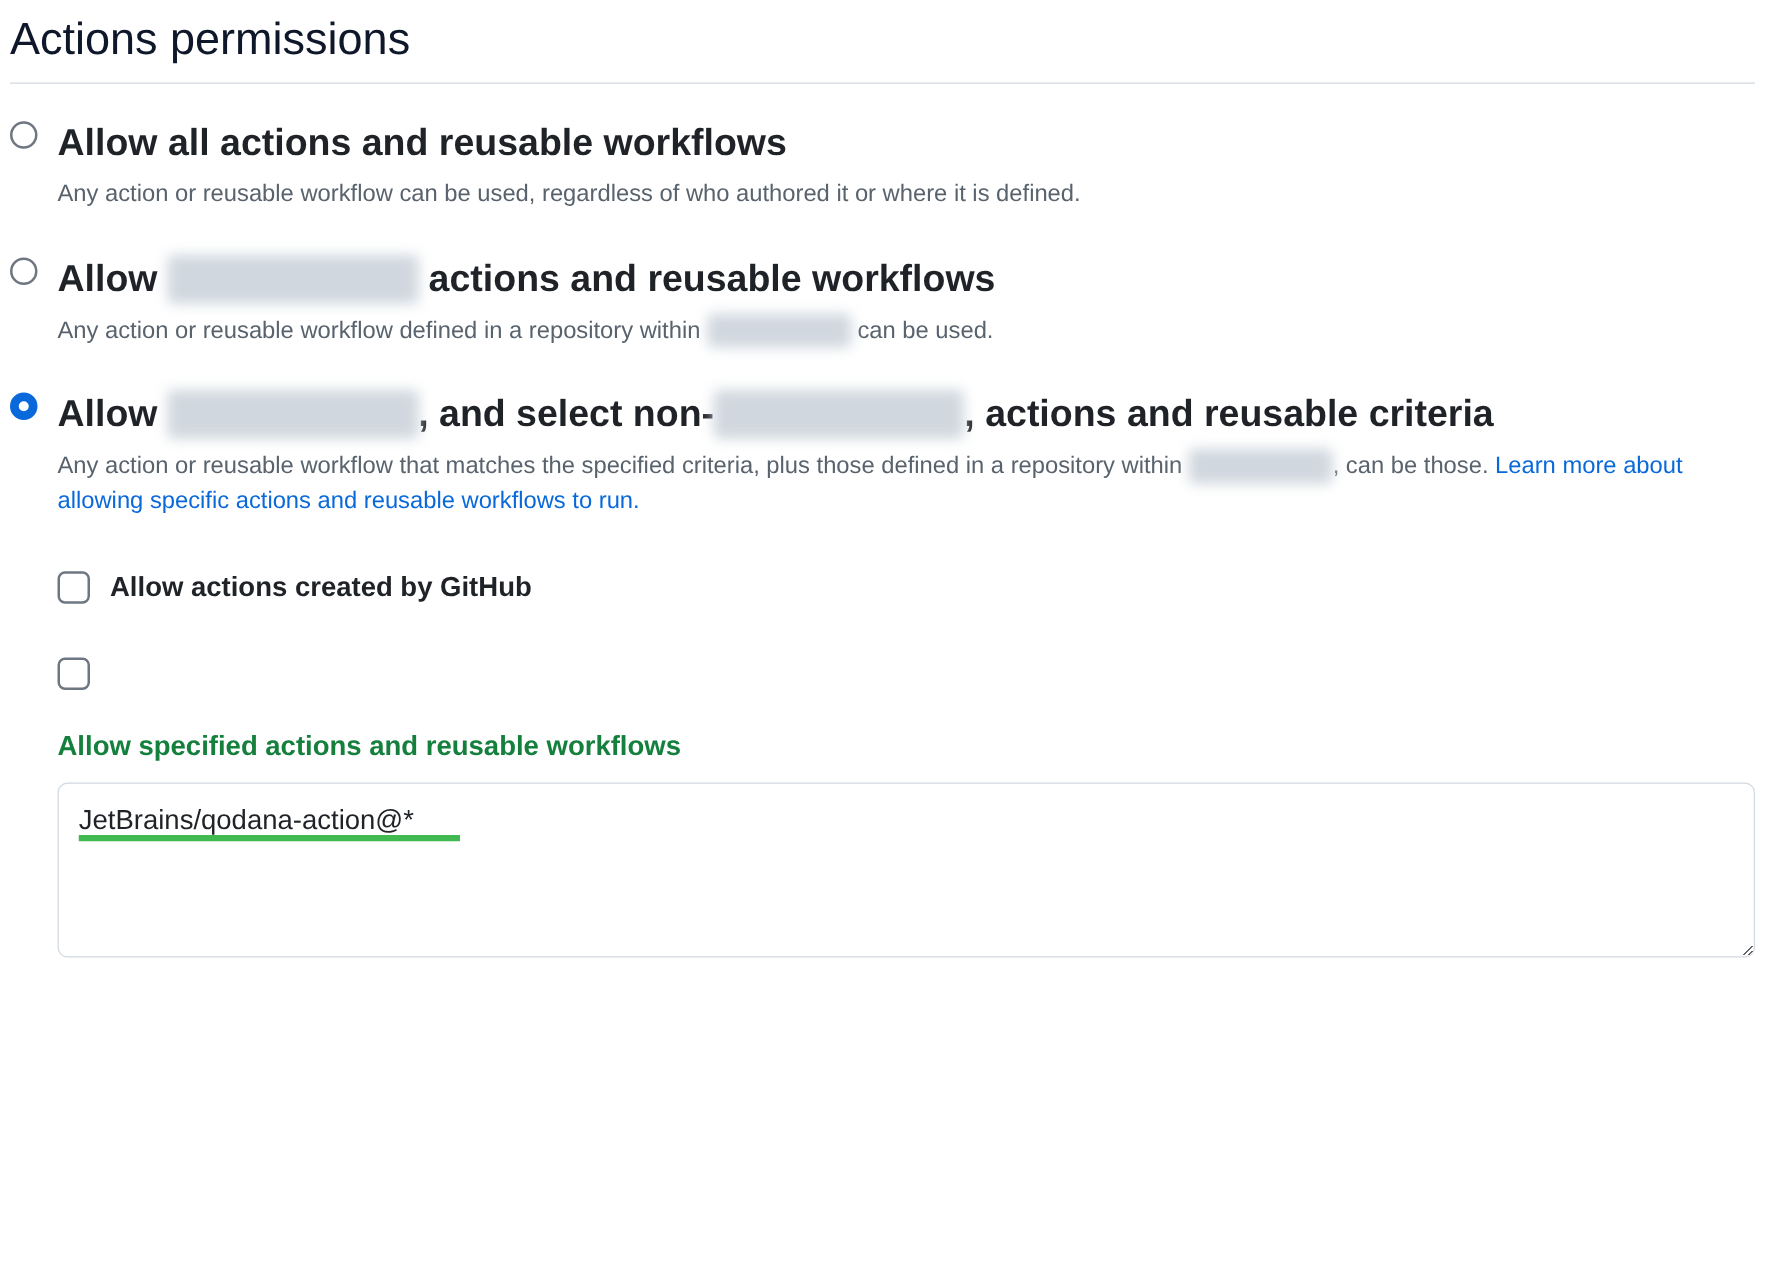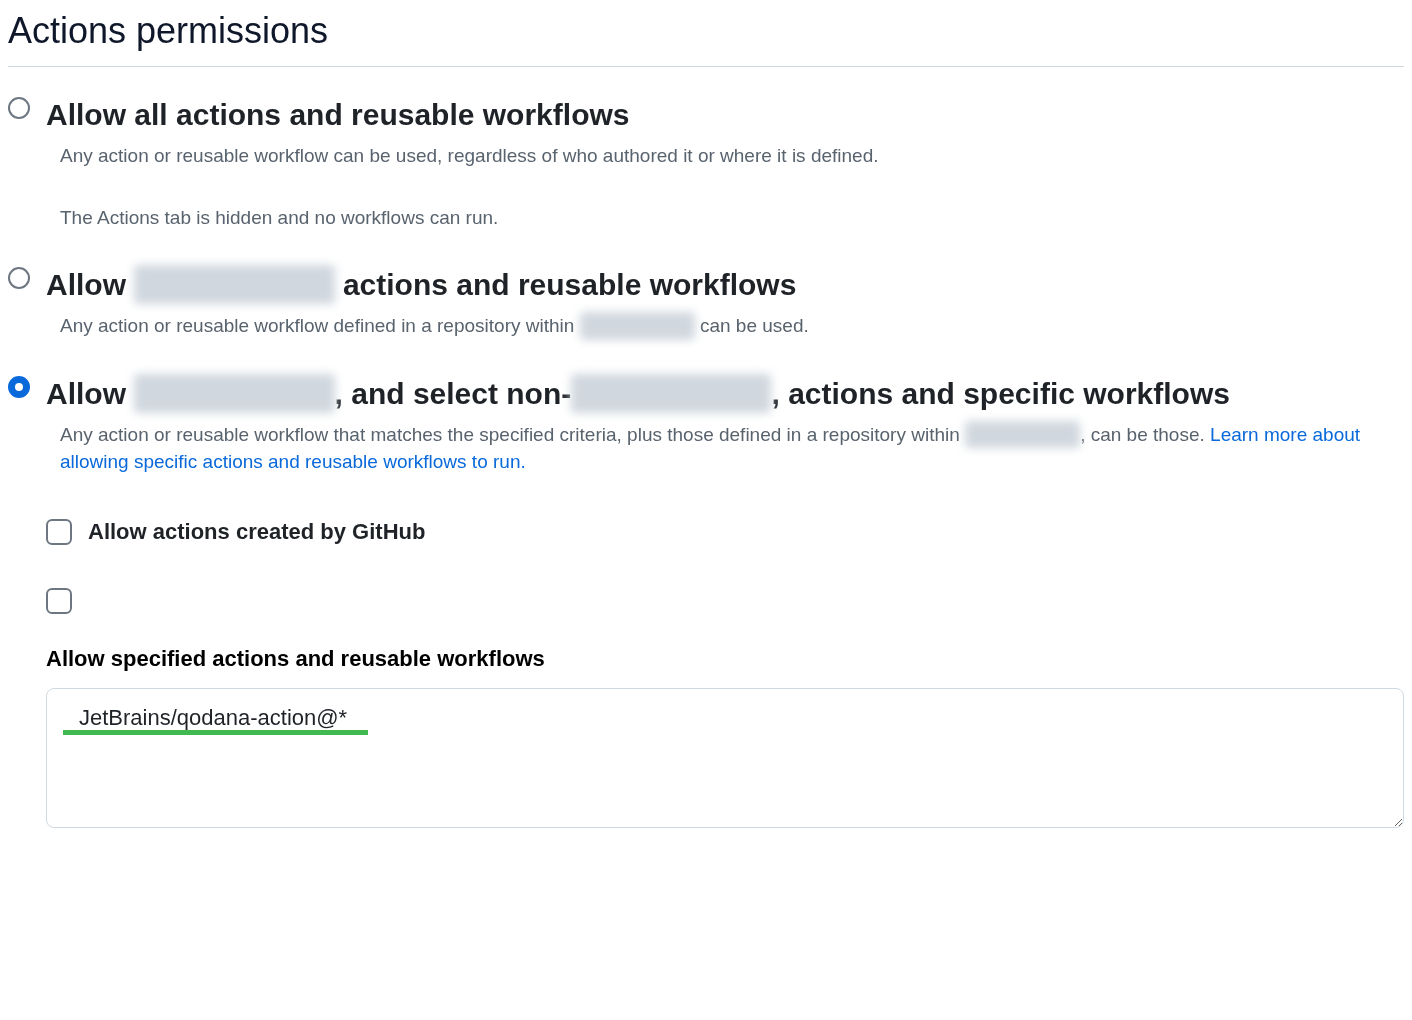--- a/index.html
+++ b/index.html
@@ -48,21 +48,21 @@
     }
     .option-title {
       font-size: 30px;
       font-weight: 600;
       color: #1f2328;
       line-height: 1.3;
     }
     .option-desc {
       font-size: 19px;
       color: #59636e;
-      margin-left: 52px;
+      margin-left: 38px;
       margin-top: 8px;
       line-height: 1.45;
     }
     .blur {
       display: inline-block;
       background: #d0d7de;
       filter: blur(5px);
       border-radius: 4px;
       color: transparent;
       user-select: none;
@@ -93,33 +93,33 @@
       background: #fff;
     }
     .checkbox-label {
       font-size: 22px;
       font-weight: 600;
       color: #1f2328;
     }
     .textarea-label {
       font-size: 22px;
       font-weight: 600;
-      color: #000000;
+      color: #15803d;
       margin-bottom: 16px;
       display: block;
     }
     .textarea-wrapper {
       position: relative;
     }
     textarea {
       width: 100%;
       min-height: 140px;
       border: 1px solid #d1d9e0;
       border-radius: 8px;
-      padding: 14px 32px;
+      padding: 14px 16px;
       font-size: 22px;
       font-family: inherit;
       color: #1f2328;
       resize: both;
       line-height: 1.4;
     }
     .highlight-underline {
       position: absolute;
       top: 42px;
       left: 17px;
@@ -148,40 +148,39 @@
 
 <div class="option-group">
   <div class="option-header">
     <div class="radio"></div>
     <div class="option-title">Allow all actions and reusable workflows</div>
   </div>
   <div class="option-desc">Any action or reusable workflow can be used, regardless of who authored it or where it is defined.</div>
 </div>
 
 <div class="option-group">
-  <div class="option-desc">The Actions tab is hidden and no workflows can run.</div>
 </div>
 
 <div class="option-group">
   <div class="option-header">
     <div class="radio"></div>
     <div class="option-title">
       <span>Allow </span><span class="blur">xxxxx xx xxxx</span><span> actions and reusable workflows</span>
     </div>
   </div>
   <div class="option-desc">
     <span>Any action or reusable workflow defined in a repository within </span><span class="blur">xxxxx xx xxxx</span><span> can be used.</span>
   </div>
 </div>
 
 <div class="option-group" style="margin-bottom:0;">
   <div class="option-header">
     <div class="radio selected"></div>
     <div class="option-title">
-      <span>Allow </span><span class="blur">xxxxx xx xxxx</span><span>, and select non-</span><span class="blur">xxxxx xx xxxx</span><span>, actions and specific workflows</span>
+      <span>Allow </span><span class="blur">xxxxx xx xxxx</span><span>, and select non-</span><span class="blur">xxxxx xx xxxx</span><span>, actions and reusable criteria</span>
     </div>
   </div>
   <div class="option-desc">
     <span>Any action or reusable workflow that matches the specified criteria, plus those defined in a repository within </span><span class="blur">xxxxx xx xxxx</span><span>, can be those. </span><a class="link">Learn more about allowing specific actions and reusable workflows to run.</a>
   </div>
 
   <div class="sub-options">
     <div class="checkbox-row">
       <div class="checkbox"></div>
       <div class="checkbox-label">Allow actions created by GitHub</div>

